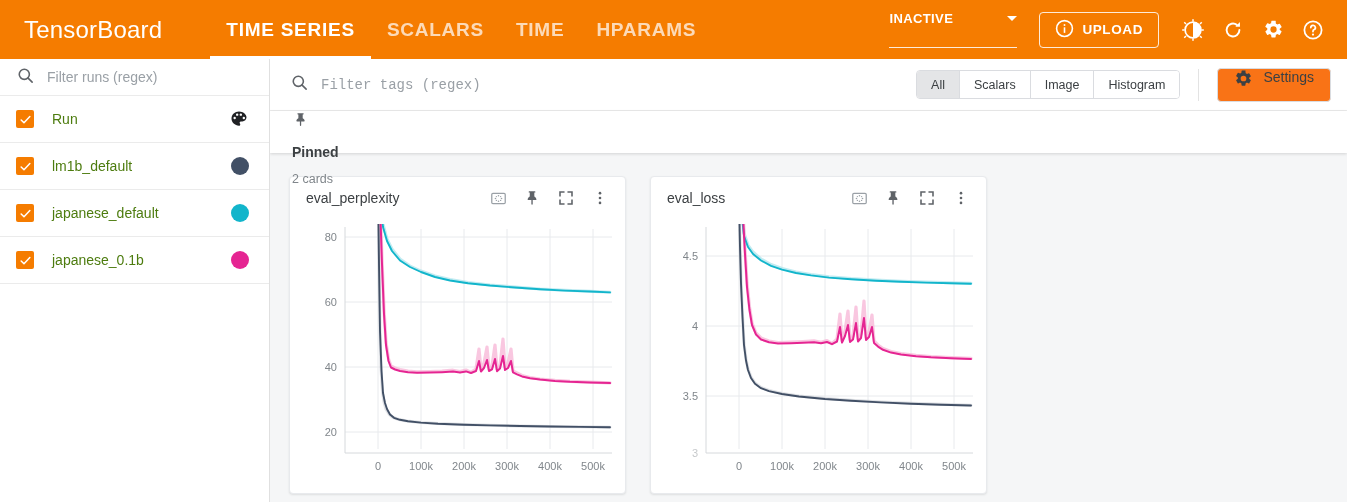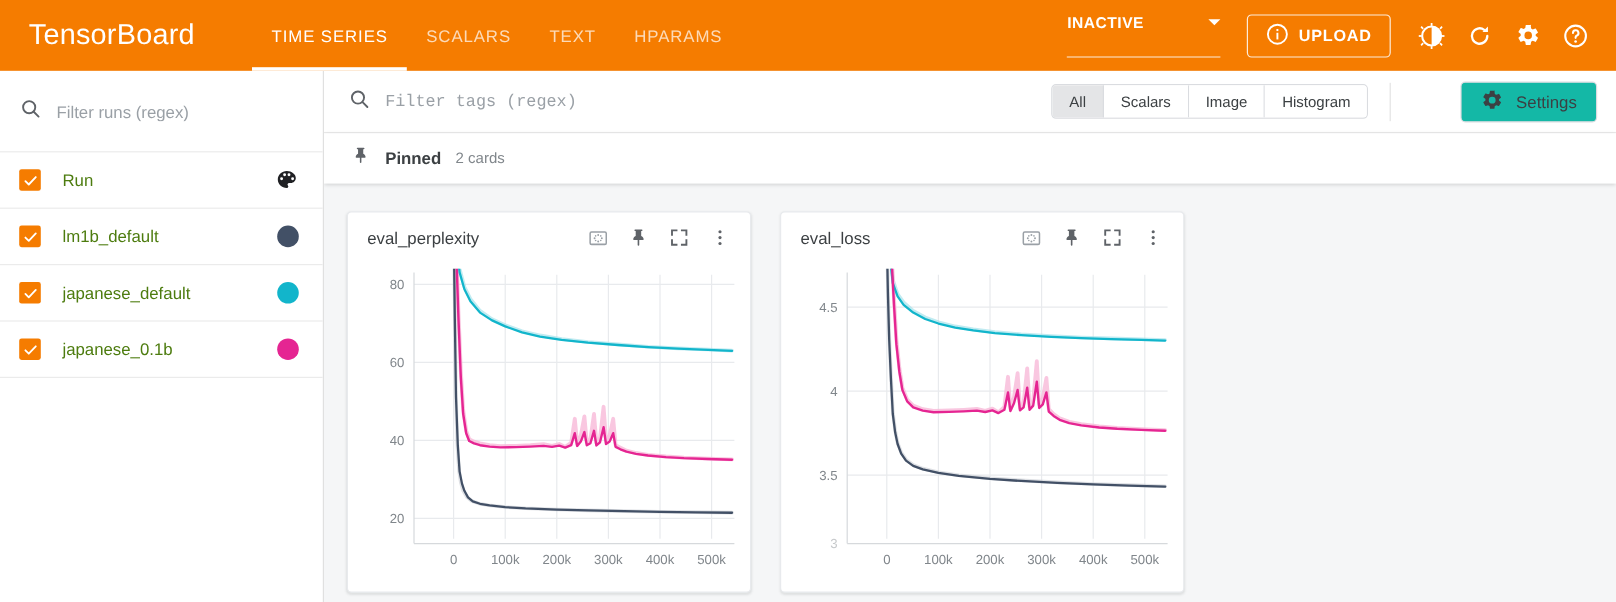--- a/index.html
+++ b/index.html
@@ -24,22 +24,22 @@
     letter-spacing: .2px;
     margin-left: 24px;
     white-space: nowrap;
   }
   .tabs { display: flex; align-items: stretch; height: 59px; margin-left: 48px; }
   .tab {
     display: flex; align-items: center;
     padding: 0 16px;
     height: 59px;
     color: rgba(255,255,255,.72);
-    font-size: 14px;
-    font-weight: normal;
+    font-size: 19px;
+    font-weight: bold;
     letter-spacing: .75px;
     cursor: pointer;
     position: relative;
     white-space: nowrap;
   }
   .tab.active { color: #fff; }
   .tab.active::after {
     content: ""; position: absolute;
     left: 0; right: 0; bottom: 0; height: 3px;
     background: #fff;
@@ -89,21 +89,21 @@
 
   
   .sidebar {
     position: absolute; top: 59px; left: 0;
     width: 270px; height: 443px;
     background: #fff;
     border-right: 1px solid #e0e0e0;
     overflow: hidden;
   }
   .runs-search {
-    height: 68px;
+    height: 37px;
     display: flex; align-items: center;
     padding: 0 16px;
     border-bottom: 1px solid #ebebeb;
     gap: 12px;
   }
   .runs-search input {
     border: none; outline: none;
     font-size: 14px;
     font-family: "Liberation Sans", sans-serif;
     color: #3c4043;
@@ -183,42 +183,42 @@
     border-right: 1px solid #dadce0;
     cursor: pointer;
     white-space: nowrap;
   }
   .chip:last-child { border-right: none; }
   .chip.selected { background: #e4e5e7; }
 
   .vdiv { width: 1px; height: 32px; background: #e3e3e3; margin-right: 18px; }
 
   .settings-btn {
-    display: flex; align-items: center; gap: 10px;
+    display: flex; gap: 10px;
     height: 34px; padding: 0 16px;
     border: 1px solid #dadce0;
     border-radius: 4px;
-    background: #14b8a6;
+    background: #f97316;
     font-size: 14px;
     color: #3c4043;
     cursor: pointer;
     white-space: nowrap;
-    margin-left: 40px;
   }
 
   
   .pinned {
     height: 42px;
     background: #fff;
-    display: flex; align-items: center;
+    display: flex; align-items: flex-start;
     padding-left: 22px;
     gap: 12px;
     box-shadow: 0 1px 3px rgba(0,0,0,.14);
     position: relative;
     z-index: 3;
+    flex-direction: column;
   }
   .pinned-title { font-size: 14px; font-weight: bold; color: #3c4043; }
   .pinned-count { font-size: 12.5px; color: #80868b; }
 
   
   .cards {
     display: flex;
     gap: 24px;
     padding: 23px 0 0 19px;
   }
@@ -247,21 +247,21 @@
 </style>
 </head>
 <body>
 
 <div class="appbar">
   <div class="brand">TensorBoard</div>
 
   <div class="tabs">
     <div class="tab active">TIME SERIES</div>
     <div class="tab">SCALARS</div>
-    <div class="tab">TEXT</div>
+    <div class="tab">TIME</div>
     <div class="tab">HPARAMS</div>
   </div>
 
   <div class="appbar-right">
 
     <div class="inactive-select">
       <span class="val">INACTIVE</span>
       <span class="caret"></span>
     </div>
 

